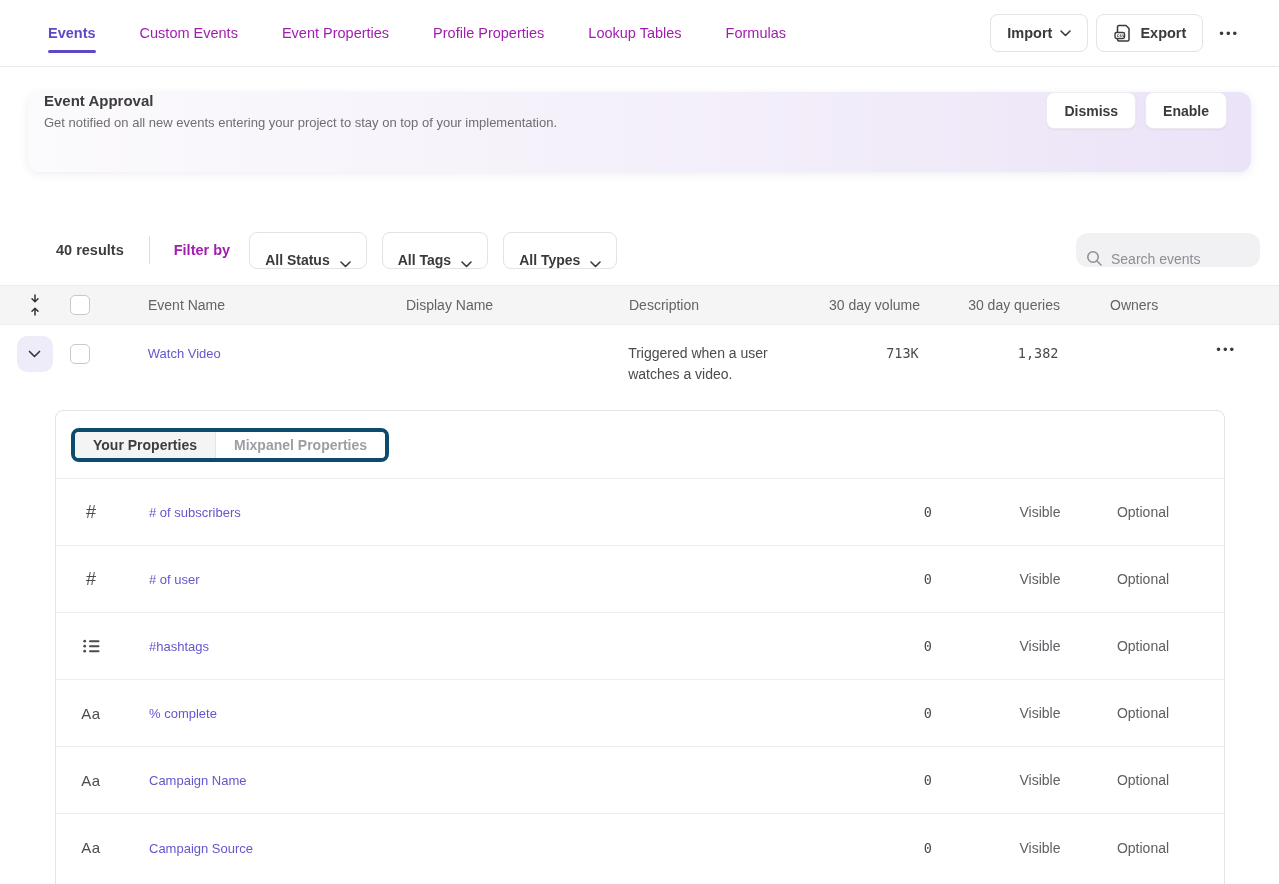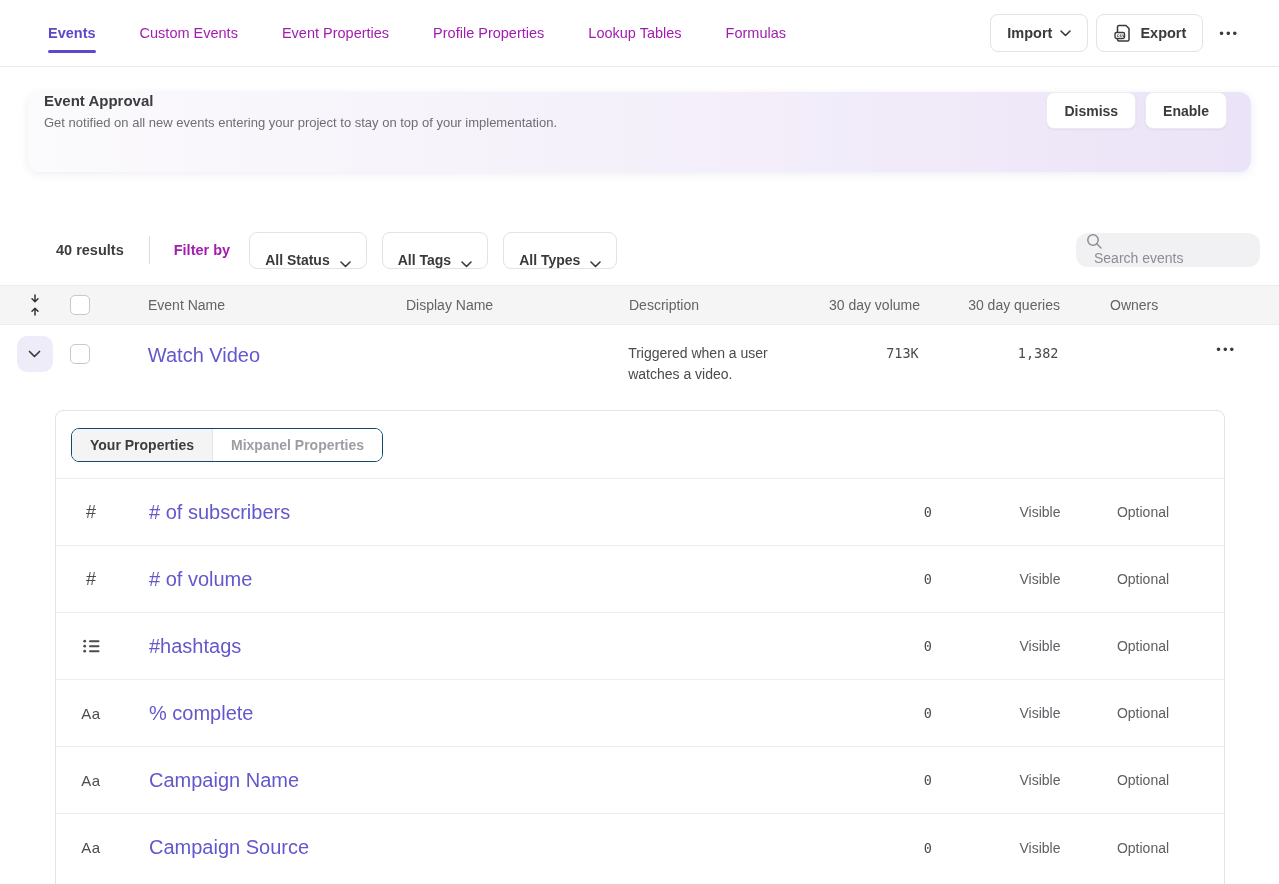--- a/index.html
+++ b/index.html
@@ -37,21 +37,21 @@
   
   .filter-row { position:absolute; top:232px; left:56px; right:19px; height:36px;
     display:flex; align-items:center; }
   .results { font-size:14.5px; font-weight:700; color:#3c3c41; }
   .vdiv { width:1px; height:28px; background:#dcdcdf; margin:0 24px 0 25px; }
   .filter-by { font-size:14.5px; font-weight:700; color:#a21caf; margin-right:19px; }
   .dropdown { display:flex; align-items:flex-end; gap:10px; background:#fff;
     border:1px solid #e3e3e6; border-radius:8px; height:37px; padding:0 15px;
     font-size:14px; font-weight:600; color:#3a3a3a; margin-right:15px; cursor:pointer; }
   .search { position:absolute; right:0; width:184px; height:34px; background:#f1f1f3;
-    border-radius:12px; display:flex; align-items:flex-start; padding:0 10px;flex-direction:column; }
+    border-radius:12px; display:flex; align-items:flex-end; padding:0 10px; }
   .search input { border:none; outline:none; background:transparent; font-size:14px;
     color:#3a3a3a; width:140px; margin-left:8px; font-family:"Liberation Sans",sans-serif; }
   .search input::placeholder { color:#8d8d93; }
 
   
   .thead { position:absolute; top:285px; left:0; width:1279px; height:40px;
     background:#f5f5f6; border-top:1px solid #ededf0; border-bottom:1px solid #ededf0;
     display:flex; align-items:center; font-size:14px; color:#636368; }
   .erow { position:absolute; top:326px; left:0; width:1279px; height:84px;
     display:flex; align-items:flex-start; }
@@ -61,30 +61,30 @@
   .ct-disp   { width:223px; padding-left:30px; }
   .ct-desc   { width:191px; padding-left:30px; }
   .ct-vol    { width:130px; text-align:right; }
   .ct-q      { width:140px; text-align:right; }
   .ct-own    { width:150px; padding-left:50px; }
   .ct-act    { flex:1; text-align:right; padding-right:35px; }
   .checkbox { width:20px; height:20px; border:1.5px solid #c9c9cd; border-radius:5px;
     background:#fff; cursor:pointer; }
   .toggle-btn { width:36px; height:36px; margin-top:10px; border:none; border-radius:10px;
     background:#efecf9; display:flex; align-items:center; justify-content:center; cursor:pointer; }
-  .link { color:#6357cd; font-size:20px; cursor:pointer; text-decoration:none; }
+  .link { color:#6357cd; font-size:13px; cursor:pointer; text-decoration:none; }
   .desc-text { font-size:14px; color:#4a4a4f; line-height:21px; max-width:160px; }
   .mono { font-family:"DejaVu Sans Mono", monospace; font-size:13.5px; color:#4a4a4f;text-align:right; }
 
   
   .panel { position:absolute; top:410px; left:55px; width:1170px; height:520px;
     background:#fff; border:1px solid #e4e4e7; border-radius:8px; }
   .panel-tabsbar { height:68px; border-bottom:1px solid #ececef; display:flex;
     align-items:center; padding-left:15px; }
-  .seg { display:flex; border:1px solid #0c4a6e; border-radius:8px; overflow:hidden; height:34px; }
+  .seg { display:flex; border:4px solid #0c4a6e; border-radius:8px; overflow:hidden; height:34px; }
   .seg-item { display:flex; align-items:center; padding:0 18px; font-size:14px;
     font-weight:600; cursor:pointer; background:#fff; color:#9d9da3; }
   .seg-item.active { background:#f4f4f5; color:#3c3c41; }
   .seg-item + .seg-item { border-left:1px solid #e4e4e7; }
   .prow { height:67px; display:flex; align-items:center; border-bottom:1px solid #ededf0; }
   .prow:last-child { border-bottom:none; }
   .pr-icon { width:70px; display:flex; justify-content:center; color:#4b4b50; }
   .pr-name { flex:1; padding-left:23px; font-size:14px; }
   .pr-count { width:60px; text-align:right; }
   .pr-vis { width:100px; text-align:center; margin-left:58px; font-size:14px; color:#5e5e63; }
@@ -242,21 +242,21 @@
     <div class="pr-count mono">0</div>
     <div class="pr-vis">Visible</div>
     <div class="pr-req">Optional</div>
     <div class="prow-pad"></div>
   </div>
 
   <div class="prow">
     <div class="pr-icon">
         <span class="icon-hash">#</span>
       </div>
-    <div class="pr-name"><a class="link"># of volume</a></div>
+    <div class="pr-name"><a class="link"># of user</a></div>
     <div class="pr-count mono">0</div>
     <div class="pr-vis">Visible</div>
     <div class="pr-req">Optional</div>
     <div class="prow-pad"></div>
   </div>
 
   <div class="prow">
     <div class="pr-icon">
       <span>
         <svg width="17" height="14" viewBox="0 0 17 14">

